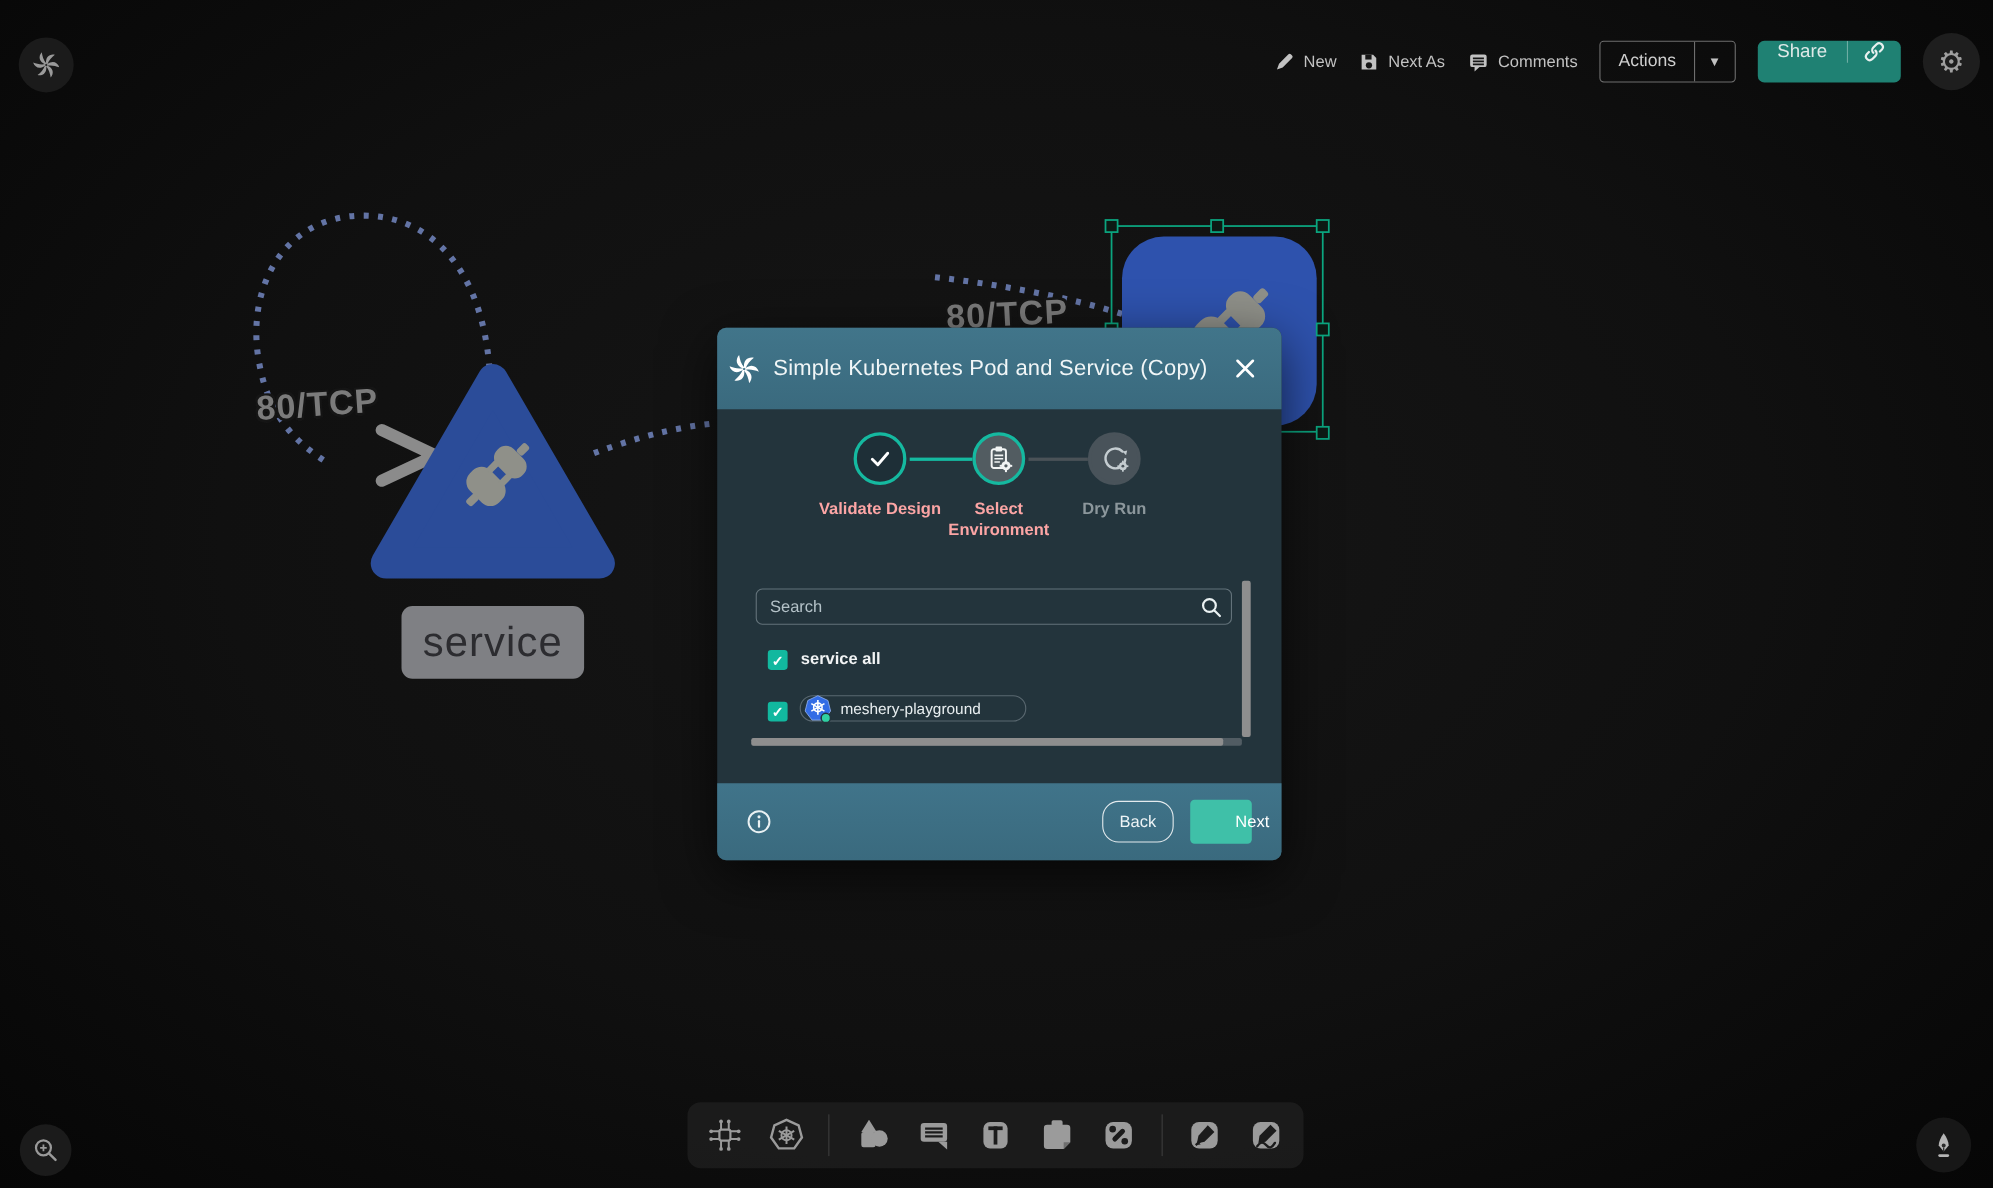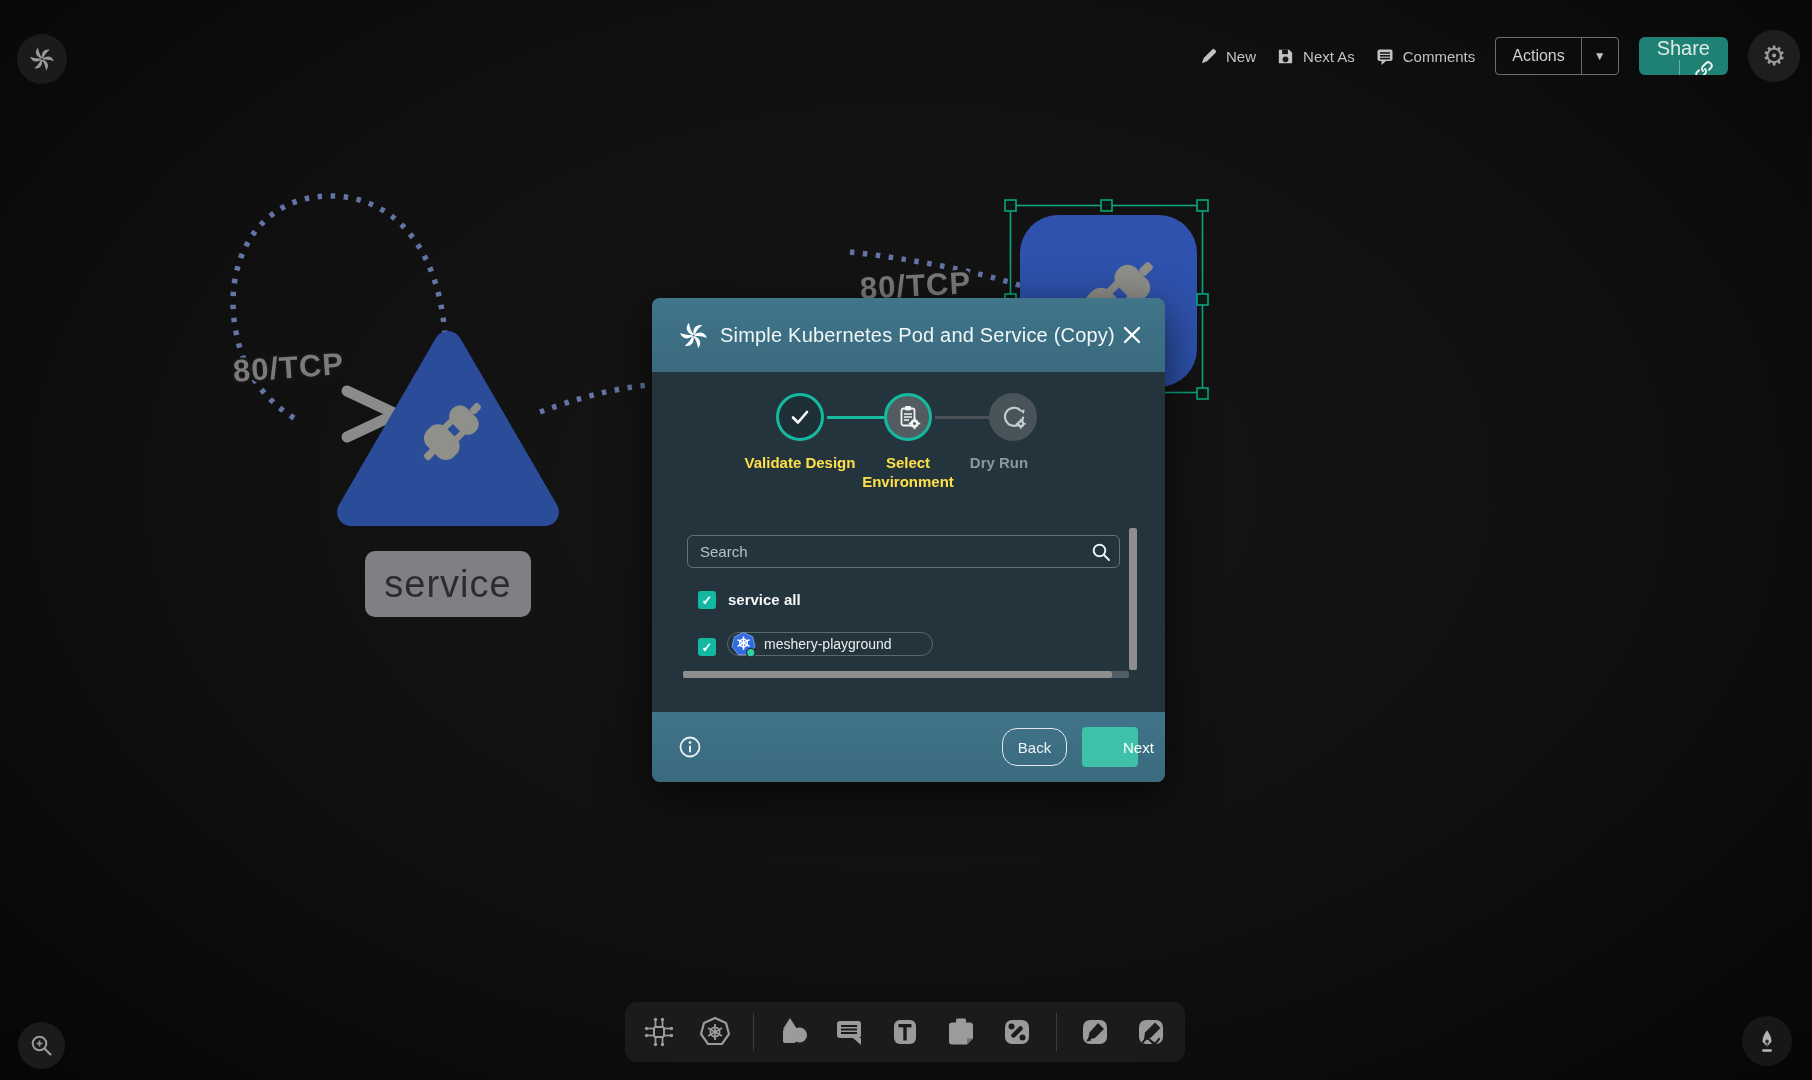--- a/index.html
+++ b/index.html
@@ -17,21 +17,21 @@
   .service-label { position:absolute; z-index:2; left:365px; top:551px; width:166px; height:66px;
     background:#7f8084; border-radius:10px; color:#2c2c30; font-size:38px; letter-spacing:1px;
     display:flex; align-items:center; justify-content:center; }
 
   
   .topbar { position:absolute; top:30px; right:12px; height:52px; display:flex; align-items:center; gap:20px; z-index:30; }
   .tb-item { display:flex; align-items:center; gap:8px; color:#c2c2c2; font-size:15px; cursor:pointer; }
   .actions-btn { display:flex; align-items:stretch; border:1px solid #6e6e6e; border-radius:4px; height:38px; color:#cfcfcf; font-size:16px; cursor:pointer; }
   .actions-btn .lbl { display:flex; align-items:center; padding:0 16px; }
   .actions-btn .caret { display:flex; align-items:center; padding:0 12px; border-left:1px solid #6e6e6e; font-size:12px; color:#c2c2c2; }
-  .share-btn { display:flex; align-items:flex-end; background:#1f8173; border-radius:6px; height:38px; color:#dfe9e8; font-size:20px; overflow:hidden; cursor:pointer;flex-direction:column; }
+  .share-btn { display:flex; align-items:flex-start; background:#1f8173; border-radius:6px; height:38px; color:#dfe9e8; font-size:17px; overflow:hidden; cursor:pointer; }
   .share-btn .lbl { display:flex; align-items:center; padding:0 18px; }
   .share-btn .link { display:flex; align-items:center; padding:0 14px; border-left:1px solid rgba(255,255,255,.35); }
   .gear-circle { width:52px; height:52px; border-radius:50%; background:#1e1e1e; display:flex; align-items:center; justify-content:center;
                  color:#9f9f9f; font-size:27px; cursor:pointer; }
 
   
   .corner { position:absolute; border-radius:50%; background:#1b1b1b; display:flex; align-items:center; justify-content:center; z-index:5; cursor:pointer; }
   .corner.tl { left:17px; top:34px; width:50px; height:50px; }
   .corner.bl { left:18px; top:1022px; width:47px; height:47px; }
   .corner.br { left:1742px; top:1016px; width:50px; height:50px; background:#171717; }
@@ -39,44 +39,44 @@
   
   .dock { position:absolute; left:625px; top:1002px; width:560px; height:60px; background:rgba(28,28,28,.92);
           border-radius:12px; display:flex; align-items:center; justify-content:space-between; padding:0 16px; z-index:25; }
   .dock .tool { width:36px; height:36px; display:flex; align-items:center; justify-content:center; cursor:pointer; }
   .dock .divider { width:1px; height:38px; background:#3c3c3c; }
 
   
   .dialog { position:absolute; left:652px; top:298px; width:513px; height:484px; z-index:20; border-radius:8px;
             background:#23343c; box-shadow:0 14px 48px rgba(0,0,0,.65); }
   .dlg-header { position:absolute; left:0; top:0; width:100%; height:74px; border-radius:8px 8px 0 0;
-    background:linear-gradient(180deg,#41758a 0%, #3a6a7e 100%); display:flex; align-items:center; padding:0 28px; }
+    background:linear-gradient(180deg,#41758a 0%, #3a6a7e 100%); display:flex; align-items:center; padding:0 11px; }
   .dlg-title { color:#f1f6f7; font-size:20px; margin-left:13px; letter-spacing:.2px; }
   .dlg-close { position:absolute; right:22px; top:26px; width:22px; height:22px; cursor:pointer; }
   .dlg-footer { position:absolute; left:0; bottom:0; width:100%; height:70px; border-radius:0 0 8px 8px;
     background:linear-gradient(180deg,#40748a 0%, #3a6a7e 100%); }
   .info-btn { position:absolute; left:26px; top:23px; width:24px; height:24px; cursor:pointer; }
   .btn-back { position:absolute; right:98px; top:16px; width:65px; height:38px; background:transparent; border:1px solid #e3eaed;
     border-radius:15px; color:#eef4f6; font-size:15px; font-family:"Liberation Sans",sans-serif; cursor:pointer; }
   .btn-next { position:absolute; right:27px; top:15px; width:56px; height:40px; background:#3fc0a8; border:none;
     border-radius:4px; color:#ffffff; font-size:15px; font-family:"Liberation Sans",sans-serif; cursor:pointer;padding-left:41px; }
 
   
   .step-circle { position:absolute; width:48px; height:48px; border-radius:50%; display:flex; align-items:center; justify-content:center; cursor:pointer; }
   .step-circle.done   { left:124px; top:95px; background:#1e2f37; border:3px solid #15b9a0; }
   .step-circle.active { left:232px; top:95px; background:#525c61; border:3px solid #15b9a0; }
   .step-circle.todo   { left:337px; top:95px; background:#49535a; border:3px solid #49535a; }
   .step-conn { position:absolute; height:3px; top:118px; }
   .step-conn.c1 { left:175px; width:57px; background:#15b9a0; }
   .step-conn.c2 { left:283px; width:54px; background:#4a5257; }
   .step-label { position:absolute; top:155px; width:124px; text-align:center; font-size:15px; font-weight:bold;
-                color:#fde047; line-height:19px; }
+                color:#fca5a5; line-height:19px; }
   .step-label.s1 { left:86px; }
   .step-label.s2 { left:194px; }
-  .step-label.s3 { left:285px; color:#8c979c; }
+  .step-label.s3 { left:299px; color:#8c979c; }
 
   
   .search-wrap { position:absolute; left:35px; top:237px; width:433px; height:33px; }
   .search-wrap input { width:100%; height:100%; background:transparent; border:1px solid #63727a; border-radius:6px;
     color:#e7eef0; font-size:15px; padding:0 46px 0 12px; font-family:"Liberation Sans",sans-serif; outline:none; }
   .search-wrap input::placeholder { color:#b4c2c8; }
   .search-wrap .mag { position:absolute; right:9px; top:7px; }
   .checkbox { position:absolute; width:18px; height:18px; background:#12b89f; border-radius:3px; color:#ffffff;
     font-size:13px; font-weight:bold; display:flex; align-items:center; justify-content:center; cursor:pointer; }
   .cb-all { left:46px; top:293px; }

